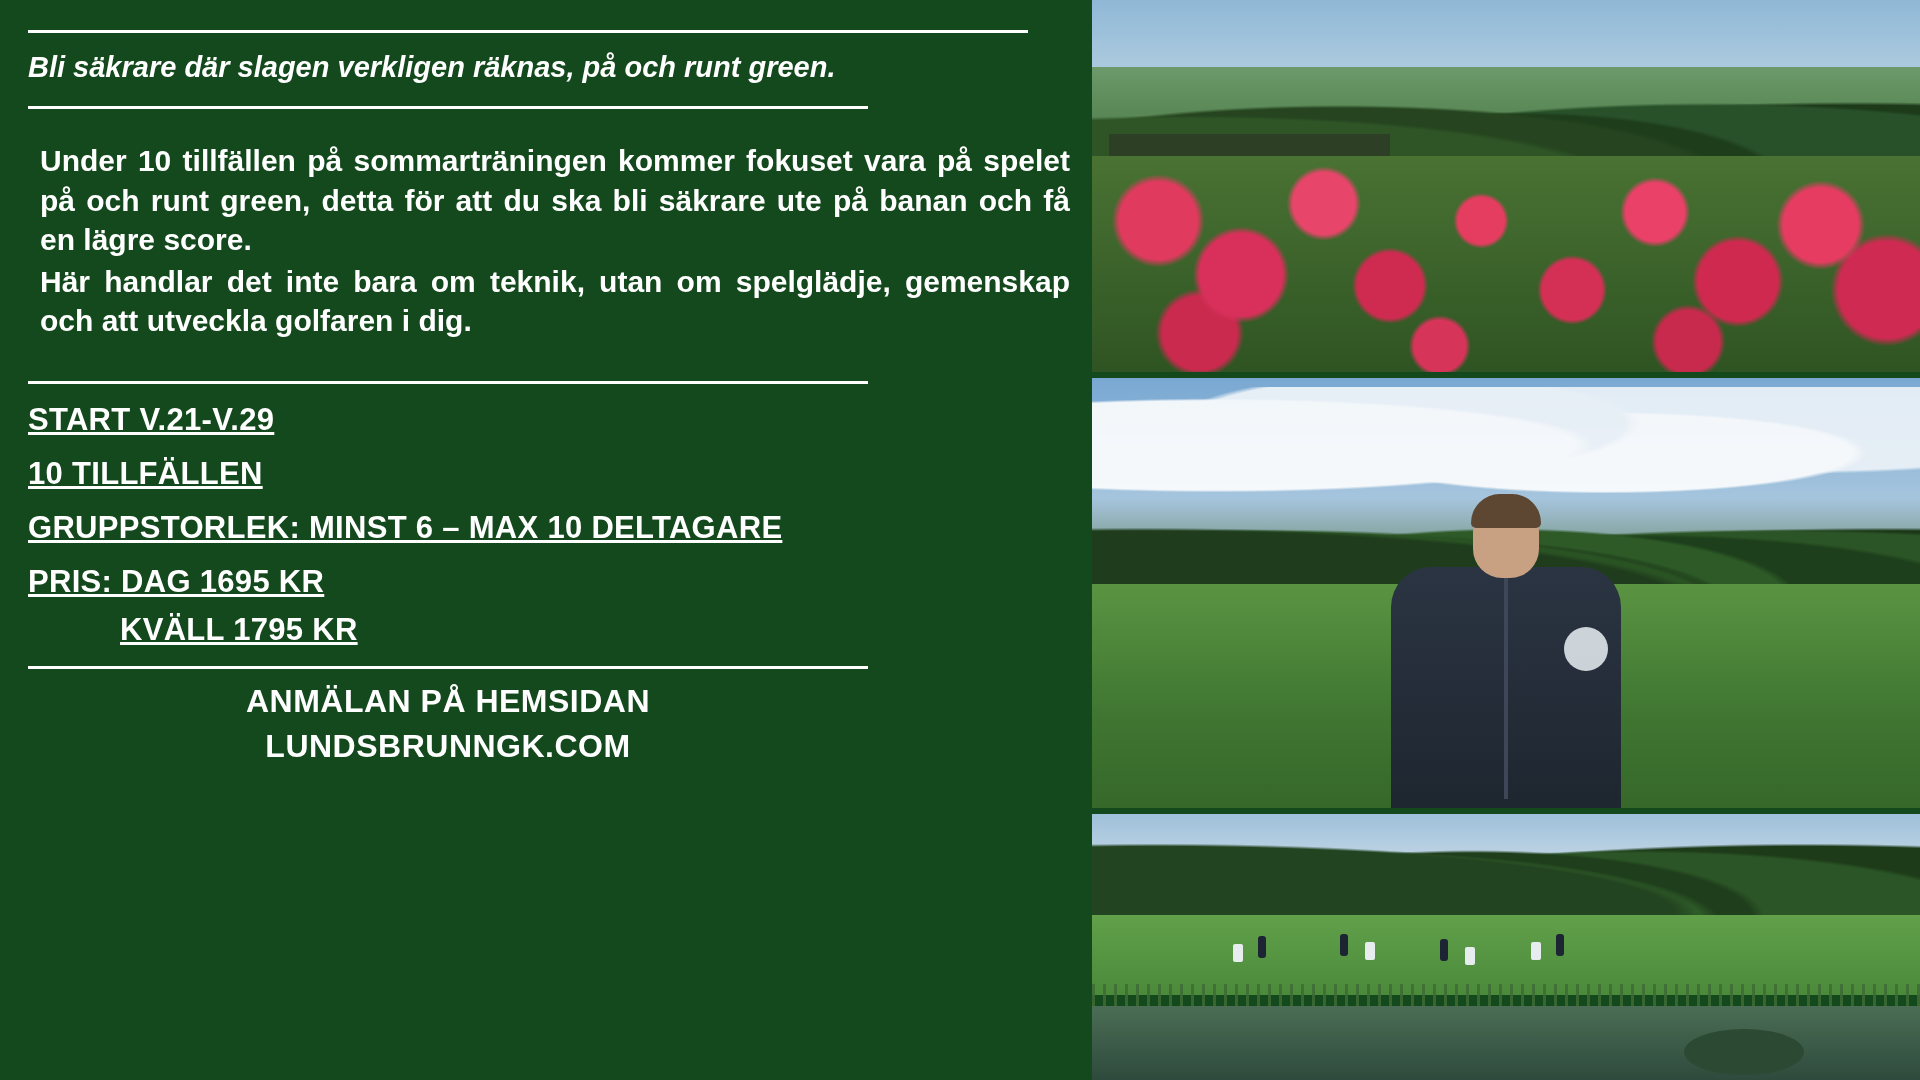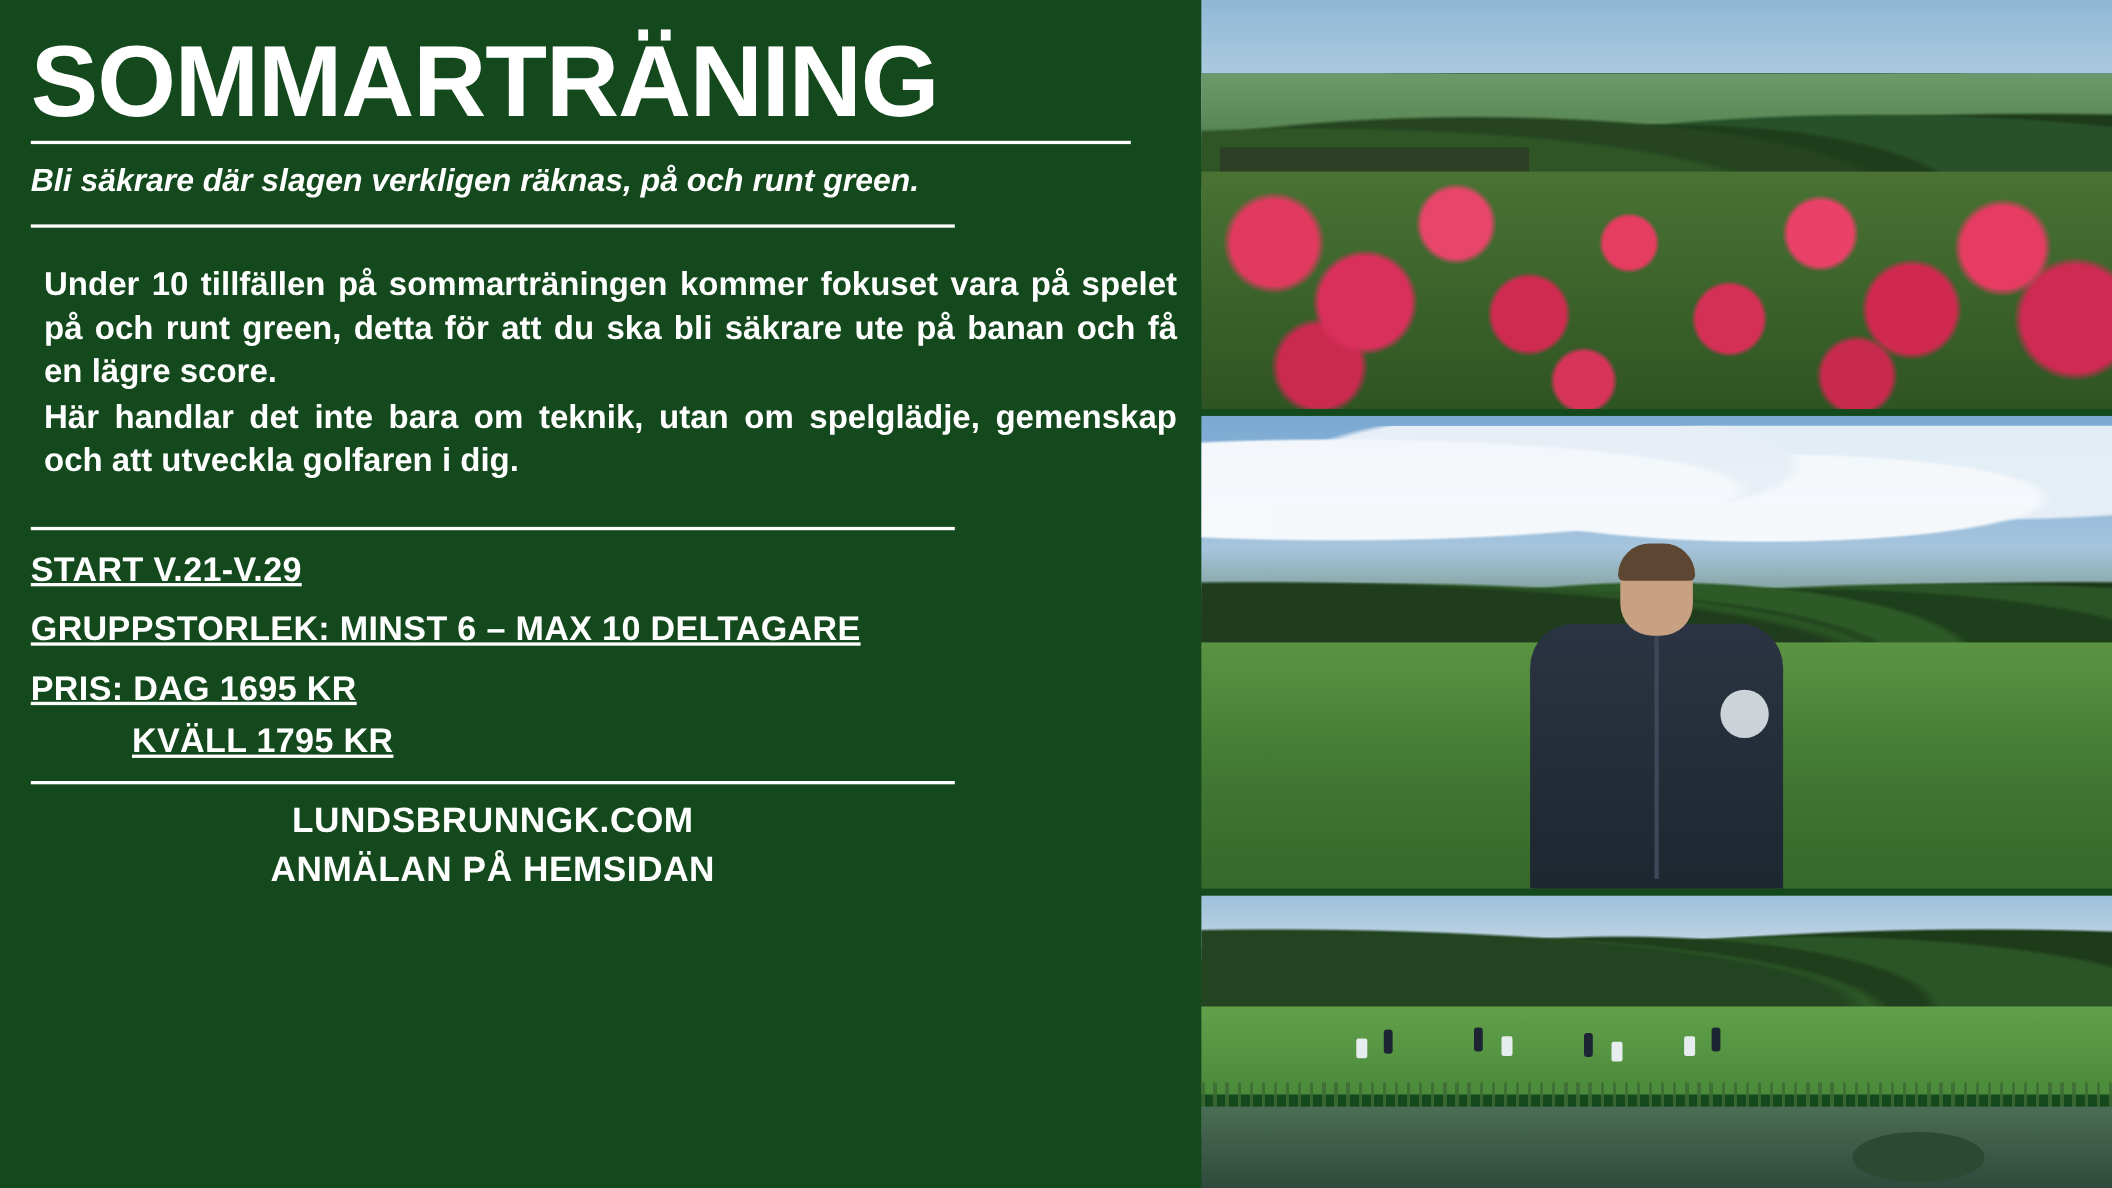--- a/index.html
+++ b/index.html
@@ -262,49 +262,49 @@
     background: #2c4a33;
   }
 </style>
 </head>
 <body>
 
 <div class="poster">
 
   <div class="left">
 
-    <div class="title">SOMMARTRÄNING</div>
     <div class="rule"></div>
 
 
     <div class="tagline">Bli säkrare där slagen verkligen räknas, på och runt green.</div>
 
     <div class="rule short"></div>
     <div class="spacer-md"></div>
 
     <div class="body-text">
       <p>Under 10 tillfällen på sommarträningen kommer fokuset vara på spelet på och runt green, detta för att du ska bli säkrare ute på banan och få en lägre score.</p>
       <p>Här handlar det inte bara om teknik, utan om spelglädje, gemenskap och att utveckla golfaren i dig.</p>
     </div>
 
     <div class="spacer-md"></div>
     <div class="rule mid"></div>
 
     <div class="facts">
       <div class="fact">START V.21-V.29</div>
+      <div class="fact">10 TILLFÄLLEN</div>
       <div class="fact">GRUPPSTORLEK: MINST 6 – MAX 10 DELTAGARE</div>
       <div class="fact">PRIS: DAG 1695 KR</div>
       <div class="fact indent">KVÄLL 1795 KR</div>
     </div>
 
     <div class="rule foot"></div>
 
     <div class="footer">
+      <div class="line">ANMÄLAN PÅ HEMSIDAN</div>
       <div class="line">LUNDSBRUNNGK.COM</div>
-      <div class="line">ANMÄLAN PÅ HEMSIDAN</div>
     </div>
   </div>
 
   <div class="right">
 
     <div class="photo p1">
       <div class="sky"></div>
       <div class="trees"></div>
       <div class="fairway"></div>
       <div class="sign"></div>

